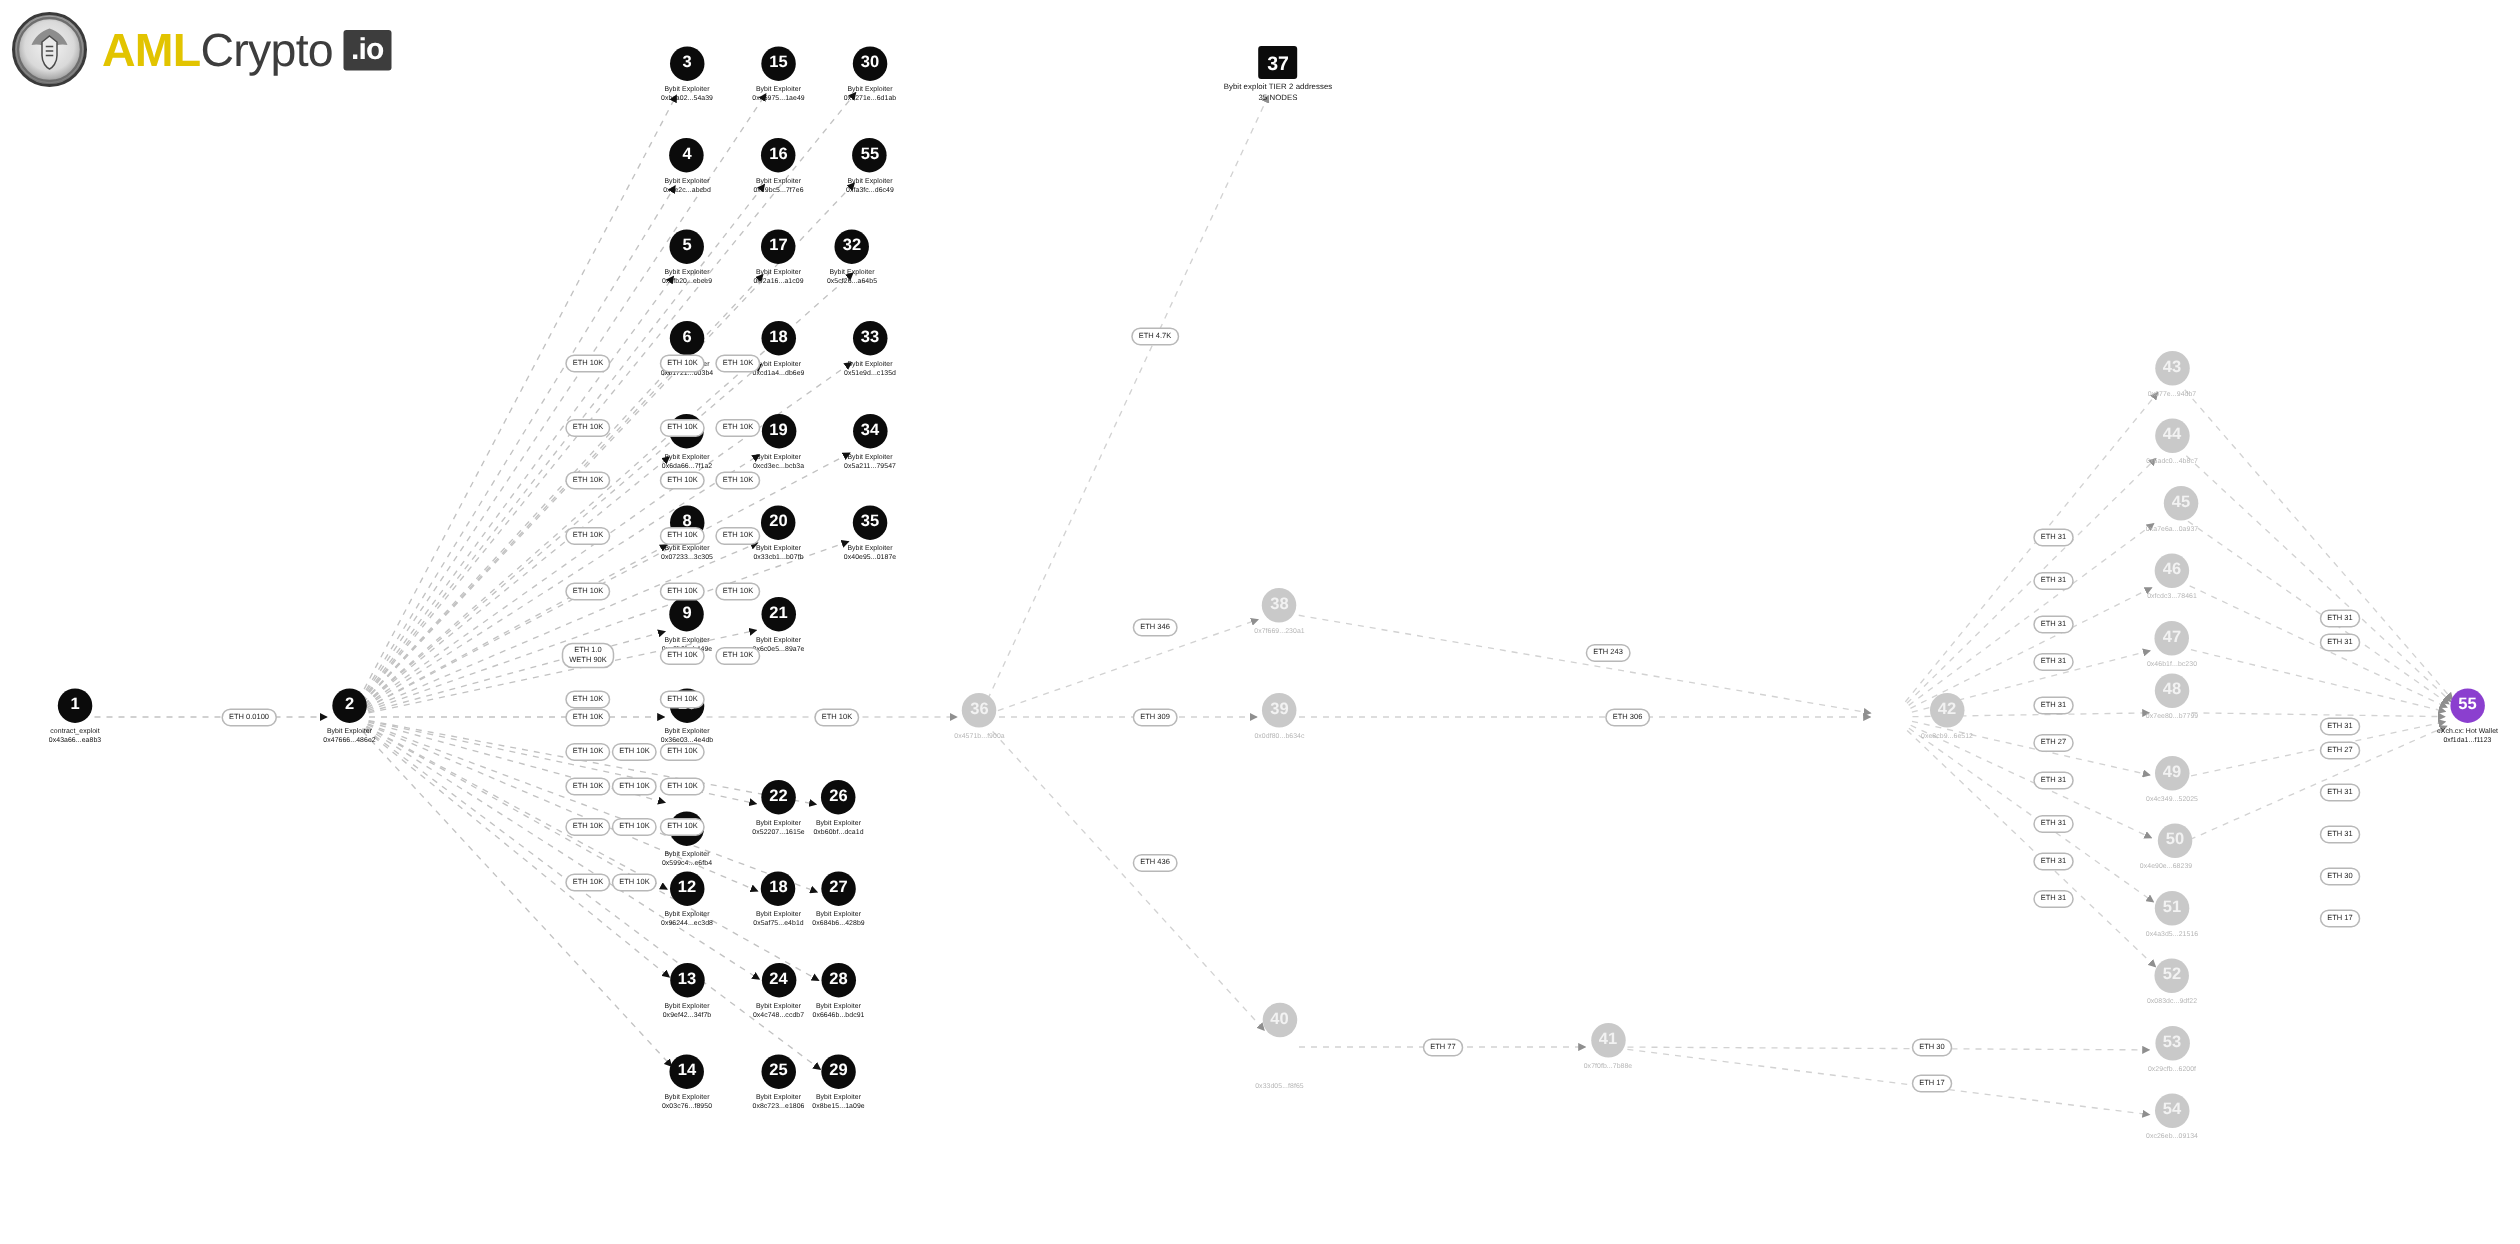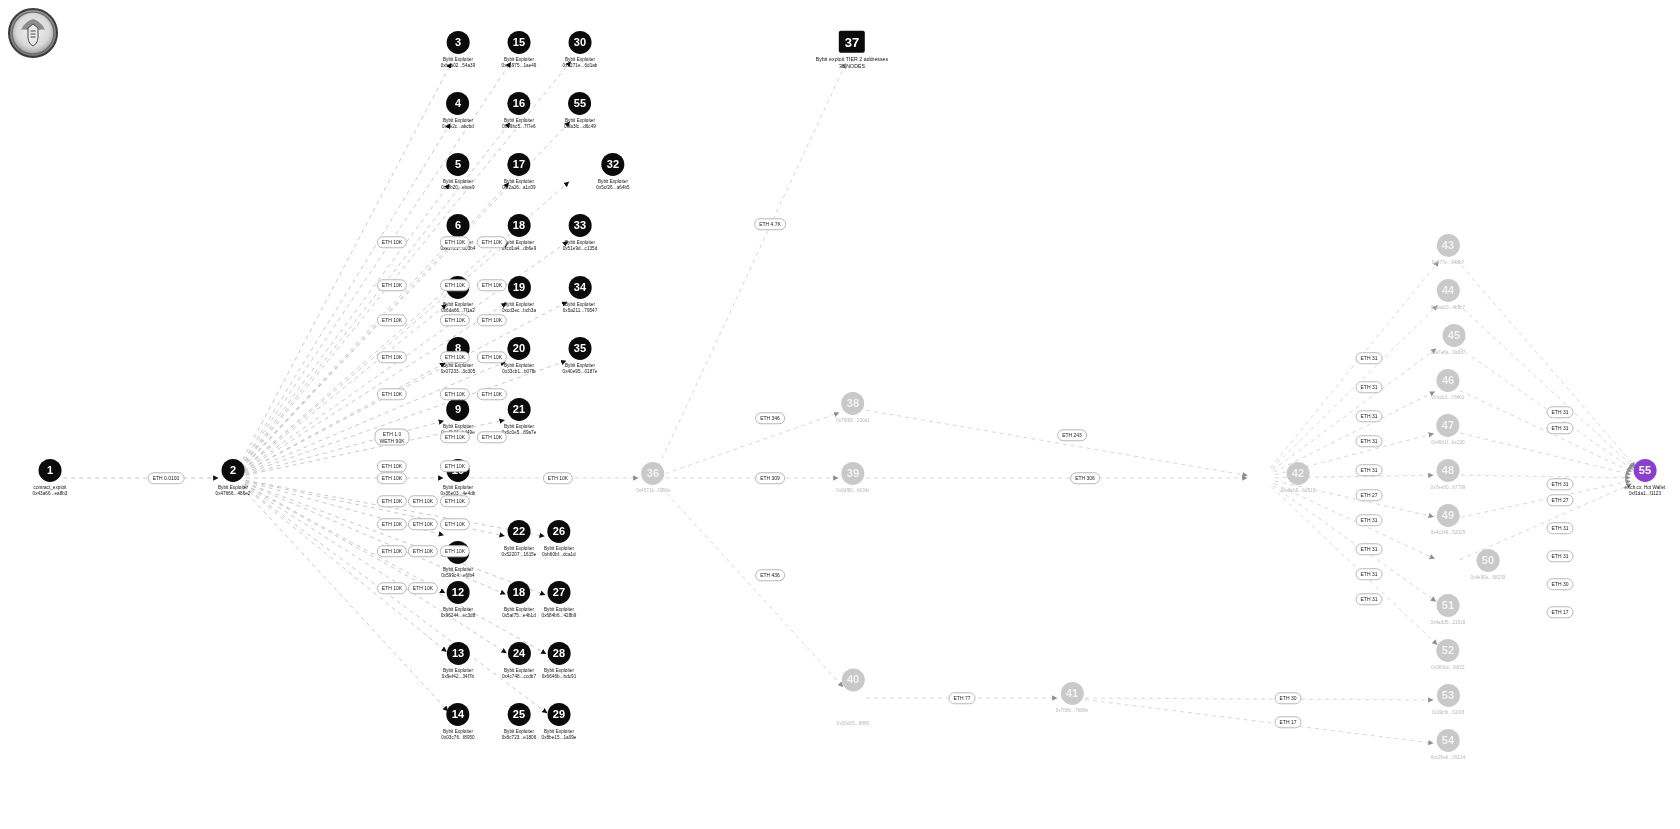--- a/index.html
+++ b/index.html
@@ -57,20 +57,25 @@
 <body>
 
 <div class="logo">
   <div class="logo-mark">
     <svg width="46" height="46" viewBox="0 0 46 46" aria-hidden="true">
       <circle cx="23" cy="23" r="21" fill="none" stroke="#6e6e6e" stroke-width="1.6"></circle>
       <path d="M23 9 C17 11 13 15 11 20 C15 19 19 20 23 22 C27 20 31 19 35 20 C33 15 29 11 23 9 Z" fill="#8d8d8d"></path>
       <path d="M23 14 L28 18 L28 27 C28 32 25 35 23 36 C21 35 18 32 18 27 L18 18 Z" fill="#e9e9e9" stroke="#4a4a4a" stroke-width="1"></path>
       <path d="M20.5 21 h5 M20.5 24 h5 M20.5 27 h5" stroke="#4a4a4a" stroke-width="1"></path>
     </svg>
+  </div>
+  <div class="logo-text">
+    <span class="logo-aml">AML</span>
+      <span class="logo-crypto">Crypto</span>
+      <span class="logo-io">.io</span>
   </div>
 </div>
 
 <svg id="graph-canvas" aria-hidden="true">
   <defs>
     <marker id="arrow" viewBox="0 0 10 10" refX="9" refY="5" markerWidth="6" markerHeight="6" orient="auto-start-reverse">
       <path d="M 0 0 L 10 5 L 0 10 z" fill="#111111"></path>
     </marker>
     <marker id="arrowg" viewBox="0 0 10 10" refX="9" refY="5" markerWidth="6" markerHeight="6" orient="auto-start-reverse">
       <path d="M 0 0 L 10 5 L 0 10 z" fill="#8f8f8f"></path>
@@ -259,21 +264,21 @@
       <div class="node-label"><span>Bybit Exploiter</span><span class="l2">0x8be15...1a09e</span></div>
     </div>
     <div class="node dark" style="left: 580px; top: 50px;">
       <div class="node-circle">30</div>
       <div class="node-label"><span>Bybit Exploiter</span><span class="l2">0x9271e...6d1ab</span></div>
     </div>
     <div class="node dark" style="left: 580px; top: 111px;">
       <div class="node-circle">55</div>
       <div class="node-label"><span>Bybit Exploiter</span><span class="l2">0xfa3fc...d6c49</span></div>
     </div>
-    <div class="node dark" style="left: 613px; top: 172px;">
+    <div class="node dark" style="left: 568px; top: 172px;">
       <div class="node-circle">32</div>
       <div class="node-label"><span>Bybit Exploiter</span><span class="l2">0x5cf26...a64b5</span></div>
     </div>
     <div class="node dark" style="left: 580px; top: 233px;">
       <div class="node-circle">33</div>
       <div class="node-label"><span>Bybit Exploiter</span><span class="l2">0x51e9d...c135d</span></div>
     </div>
     <div class="node dark" style="left: 580px; top: 295px;">
       <div class="node-circle">34</div>
       <div class="node-label"><span>Bybit Exploiter</span><span class="l2">0x5a211...79547</span></div>
@@ -323,29 +328,29 @@
       <div class="node-label"><span>0xa7e6a...0a937</span></div>
     </div>
     <div class="node gray" style="left: 1448px; top: 385px;">
       <div class="node-circle">46</div>
       <div class="node-label"><span>0xfcdc3...78461</span></div>
     </div>
     <div class="node gray" style="left: 1448px; top: 430px;">
       <div class="node-circle">47</div>
       <div class="node-label"><span>0x46b1f...bc230</span></div>
     </div>
-    <div class="node gray" style="left: 1448px; top: 475px;">
+    <div class="node gray" style="left: 1448px; top: 465px;">
       <div class="node-circle">48</div>
       <div class="node-label"><span>0x7ee80...b7799</span></div>
     </div>
     <div class="node gray" style="left: 1448px; top: 520px;">
       <div class="node-circle">49</div>
       <div class="node-label"><span>0x4c349...52025</span></div>
     </div>
-    <div class="node gray" style="left: 1488px; top: 565px;">
+    <div class="node gray" style="left: 1444px; top: 565px; align-items: flex-end;">
       <div class="node-circle">50</div>
       <div class="node-label"><span>0x4e90e...68239</span></div>
     </div>
     <div class="node gray" style="left: 1448px; top: 610px;">
       <div class="node-circle">51</div>
       <div class="node-label"><span>0x4a3d5...21516</span></div>
     </div>
     <div class="node gray" style="left: 1448px; top: 655px;">
       <div class="node-circle">52</div>
       <div class="node-label"><span>0x083dc...9df22</span></div>

